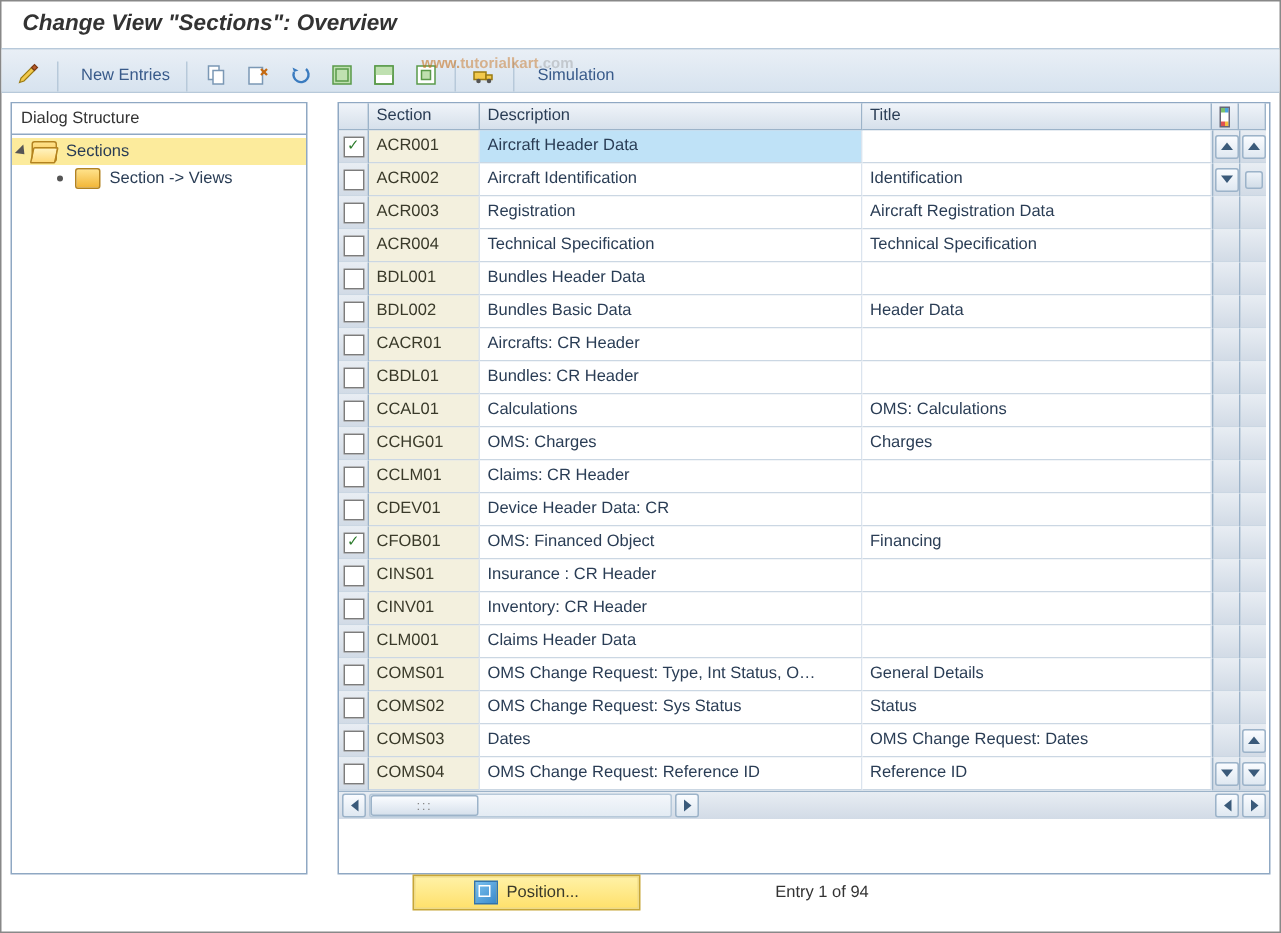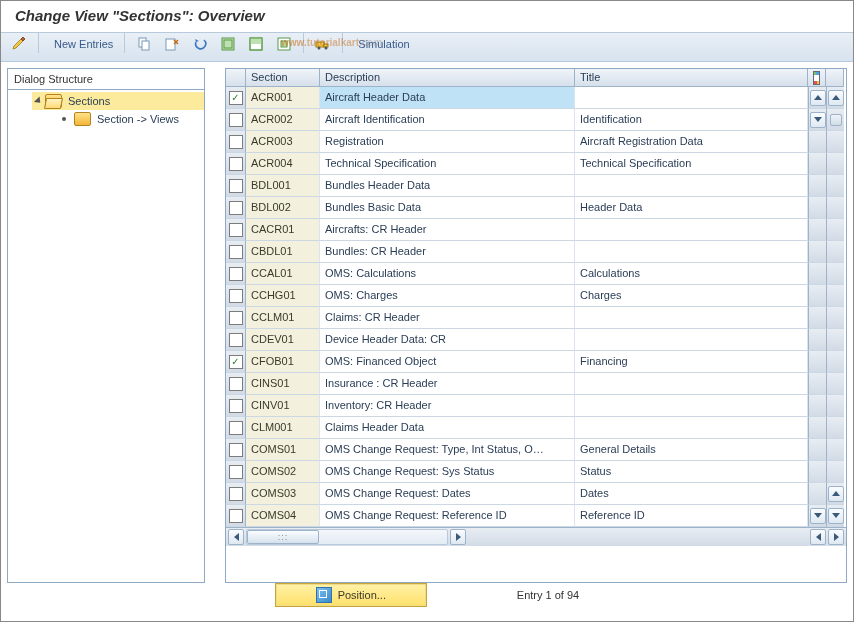--- a/index.html
+++ b/index.html
@@ -27,21 +27,21 @@
     font-weight: bold;
     font-style: italic;
     color: #333;
   }
   .toolbar {
     background: linear-gradient(#e9eff6, #d7e3ef);
     border-top: 1px solid #b7c9da;
     border-bottom: 1px solid #b7c9da;
     height: 28px;
     display: flex;
-    align-items: flex-start;
+    align-items: flex-end;
     padding: 0 6px;
     gap: 4px;
     position: relative;
   }
   .tb-btn {
     display: inline-flex;
     align-items: center;
     height: 22px;
     padding: 0 4px;
     cursor: pointer;
@@ -92,21 +92,20 @@
     background: #fff;
     padding-top: 2px;
   }
   .tree-row {
     display: flex;
     align-items: center;
     height: 18px;
     gap: 2px;
     padding-left: 4px;
     cursor: pointer;
-    margin-left: 24px;
   }
   .tree-row.selected {
     background: #fceb9c;
   }
   .tree-row.child { padding-left: 28px; text-align: center; }
   .tw {
     width: 0; height: 0;
     border-top: 4px solid transparent;
     border-bottom: 4px solid transparent;
     border-left: 5px solid #555;
@@ -454,22 +453,22 @@
           </div>
           <div class="cell section">CBDL01</div>
           <div class="cell editable">Bundles: CR Header</div>
           <div class="cell editable"></div>
           <div class="sb-col"></div>
           <div class="sb-col"></div>
           <div class="rowhdr">
             <span class="check"></span>
           </div>
           <div class="cell section">CCAL01</div>
+          <div class="cell editable">Calculations</div>
           <div class="cell editable">OMS: Calculations</div>
-          <div class="cell editable">Calculations</div>
           <div class="sb-col"></div>
           <div class="sb-col"></div>
           <div class="rowhdr">
             <span class="check"></span>
           </div>
           <div class="cell section">CCHG01</div>
           <div class="cell editable">OMS: Charges</div>
           <div class="cell editable">Charges</div>
           <div class="sb-col"></div>
           <div class="sb-col"></div>
@@ -534,22 +533,22 @@
           </div>
           <div class="cell section">COMS02</div>
           <div class="cell editable">OMS Change Request: Sys Status</div>
           <div class="cell editable">Status</div>
           <div class="sb-col"></div>
           <div class="sb-col"></div>
           <div class="rowhdr">
             <span class="check"></span>
           </div>
           <div class="cell section">COMS03</div>
+          <div class="cell editable">Dates</div>
           <div class="cell editable">OMS Change Request: Dates</div>
-          <div class="cell editable">Dates</div>
           <div class="sb-col"></div>
           <div class="sb-col">
             <span class="sb-btn">
               <span class="tri-up"></span>
             </span>
           </div>
           <div class="rowhdr">
             <span class="check"></span>
           </div>
           <div class="cell section">COMS04</div>

